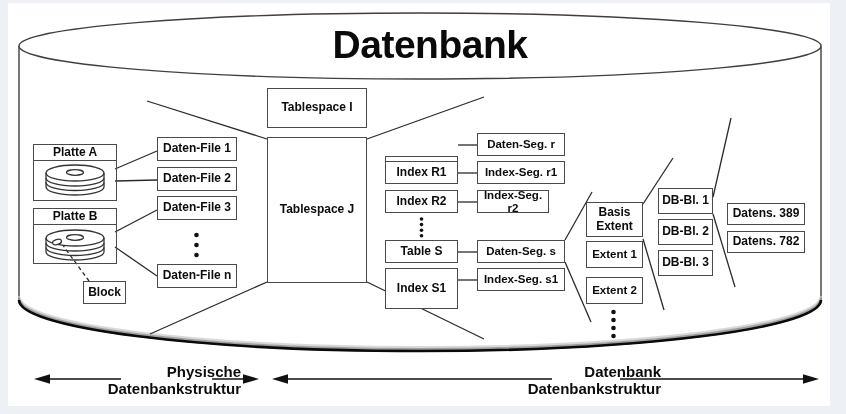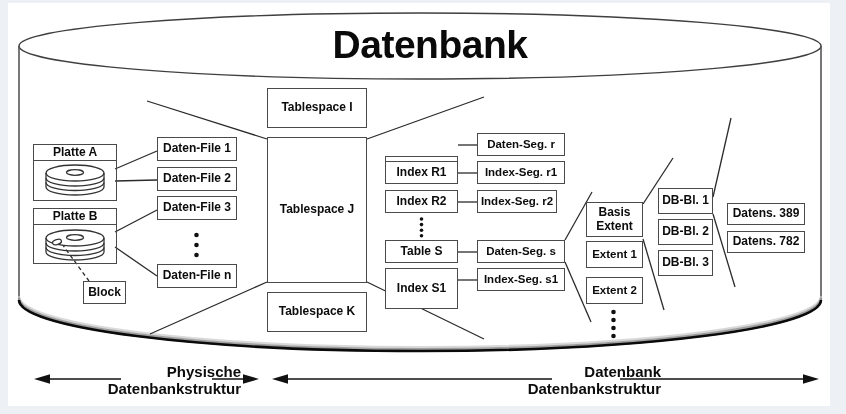--- a/index.html
+++ b/index.html
@@ -103,21 +103,20 @@
     <polygon points="819,379 803,374.3 803,383.7" stroke="none"></polygon>
   </g>
 </svg>
 
 <div class="layer">
 
   <div class="title">Datenbank</div>
 
   <div class="box" style="left:267px;top:88px;width:100px;height:40px;">Tablespace I</div>
   <div class="box" style="left:267px;top:137px;width:100px;height:146px;">Tablespace J</div>
-  <div class="box" style="left:267px;top:292px;width:100px;height:40px;">Tablespace K</div>
 
   <div class="box transparent" style="left:33px;top:144px;width:84px;height:57px;">
     <div class="platte-header">Platte A</div>
     <svg width="84" height="40" viewBox="0 0 84 40" fill="none" stroke="#333333" stroke-width="1.3">
       <ellipse cx="41" cy="12" rx="29" ry="8" fill="#ffffff"></ellipse>
       <path d="M12 12 V26 M70 12 V26"></path>
       <path d="M12 17 A29 8 0 0 0 70 17 M12 21.5 A29 8 0 0 0 70 21.5 M12 26 A29 8 0 0 0 70 26"></path>
       <ellipse cx="41" cy="11.5" rx="8.5" ry="2.8" fill="#ffffff"></ellipse>
     </svg>
   </div>
@@ -139,21 +138,21 @@
   <div class="box" style="left:157px;top:264px;width:80px;height:24px;">Daten-File n</div>
 
   <div class="box" style="left:385px;top:133px;width:73px;height:23px;margin-top:23px;">Table R</div>
   <div class="box" style="left:385px;top:161px;width:73px;height:23px;">Index R1</div>
   <div class="box" style="left:385px;top:190px;width:73px;height:23px;">Index R2</div>
   <div class="box" style="left:385px;top:240px;width:73px;height:23px;">Table S</div>
   <div class="box" style="left:385px;top:268px;width:73px;height:41px;">Index S1</div>
 
   <div class="box fs11" style="left:477px;top:133px;width:88px;height:23px;">Daten-Seg. r</div>
   <div class="box fs11" style="left:477px;top:161px;width:88px;height:23px;">Index-Seg. r1</div>
-  <div class="box fs11" style="left:477px;top:190px;width:80px;height:23px;">Index-Seg. r2</div>
+  <div class="box fs11" style="left:477px;top:190px;width:72px;height:23px;">Index-Seg. r2</div>
   <div class="box fs11" style="left:477px;top:240px;width:88px;height:23px;">Daten-Seg. s</div>
   <div class="box fs11" style="left:477px;top:268px;width:88px;height:23px;">Index-Seg. s1</div>
 
   <div class="box" style="left:586px;top:202px;width:57px;height:35px;padding:0 4px;">Basis Extent</div>
   <div class="box fs11" style="left:586px;top:241px;width:57px;height:27px;">Extent 1</div>
   <div class="box fs11" style="left:586px;top:277px;width:57px;height:27px;">Extent 2</div>
 
   <div class="box" style="left:658px;top:188px;width:55px;height:26px;">DB-Bl. 1</div>
   <div class="box" style="left:658px;top:219px;width:55px;height:26px;">DB-Bl. 2</div>
   <div class="box" style="left:658px;top:250px;width:55px;height:26px;">DB-Bl. 3</div>

